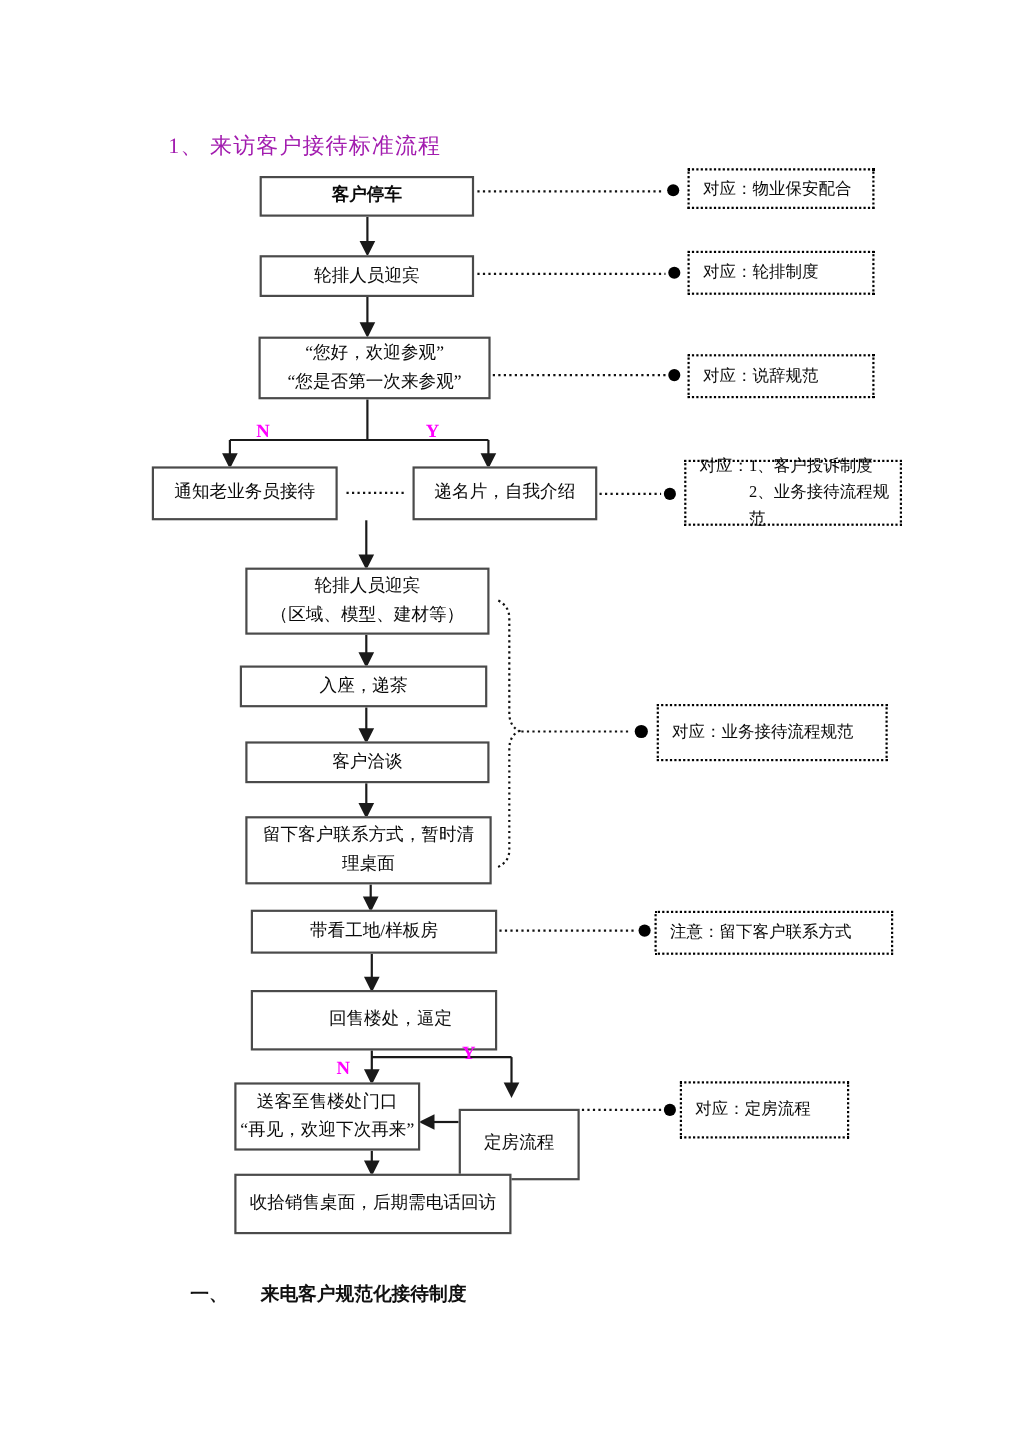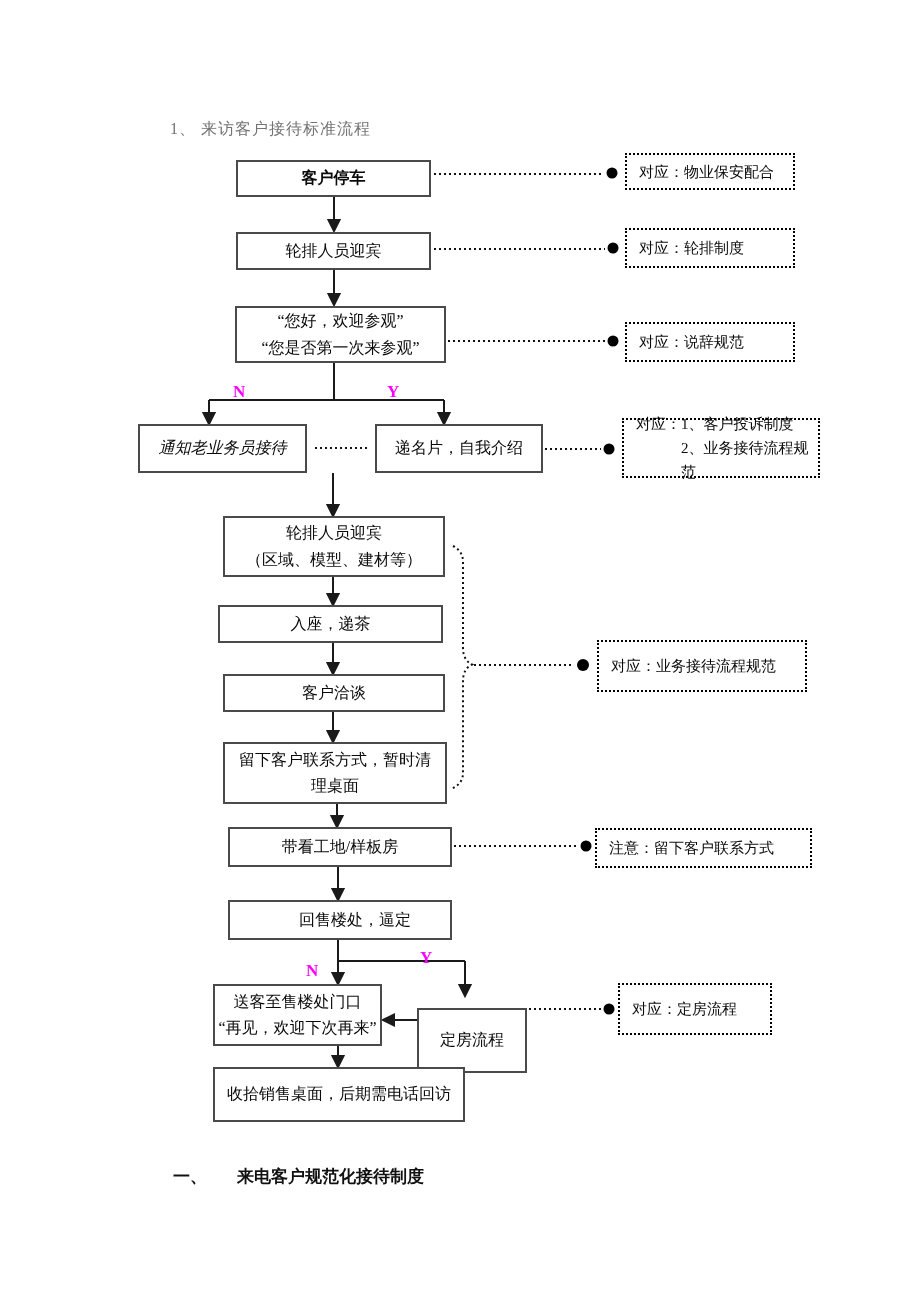--- a/index.html
+++ b/index.html
@@ -3,21 +3,21 @@
 <meta charset="utf-8">
 <style>
   html,body { margin:0; padding:0; background:#ffffff; }
   .page {
     position:relative; width:920px; height:1302px; background:#ffffff;
     font-family:"Liberation Serif","DejaVu Serif",serif; color:#000;
     overflow:hidden;
   }
   .connectors { position:absolute; left:0; top:0; width:920px; height:1302px; pointer-events:none; }
   .title {
-    position:absolute; left:170px; top:119px; font-size:16px; color:#737373;
+    position:absolute; left:153px; top:119px; font-size:20px; color:#a21caf;
     letter-spacing:1px; white-space:pre;
   }
   .fbox {
     position:absolute; box-sizing:border-box; border:2px solid #4a4a4a;
     display:flex; align-items:center; justify-content:center; text-align:center;
     font-size:16px; line-height:1.65; white-space:pre-line; color:#0a0a0a;
     background:#ffffff;
   }
   .abox {
     position:absolute; box-sizing:border-box; border:2px dotted #000;
@@ -124,30 +124,30 @@
       <circle cx="609" cy="1009" r="5.5"></circle>
     </g>
   </svg>
 
   <div class="title">1、 来访客户接待标准流程</div>
 
   <div class="fbox" style="left:236px;top:160px;width:195px;height:37px;font-weight:bold;">客户停车</div>
   <div class="fbox" style="left:236px;top:232px;width:195px;height:38px;">轮排人员迎宾</div>
   <div class="fbox" style="left:235px;top:306px;width:211px;height:57px;">“您好，欢迎参观”
 “您是否第一次来参观”</div>
-  <div class="fbox" style="left:138px;top:424px;width:169px;height:49px;font-style:italic;">通知老业务员接待</div>
+  <div class="fbox" style="left:138px;top:424px;width:169px;height:49px;">通知老业务员接待</div>
   <div class="fbox" style="left:375px;top:424px;width:168px;height:49px;">递名片，自我介绍</div>
   <div class="fbox" style="left:223px;top:516px;width:222px;height:61px;">轮排人员迎宾
 （区域、模型、建材等）</div>
   <div class="fbox" style="left:218px;top:605px;width:225px;height:38px;">入座，递茶</div>
   <div class="fbox" style="left:223px;top:674px;width:222px;height:38px;">客户洽谈</div>
   <div class="fbox" style="left:223px;top:742px;width:224px;height:62px;">留下客户联系方式，暂时清
 理桌面</div>
   <div class="fbox" style="left:228px;top:827px;width:224px;height:40px;">带看工地/样板房</div>
-  <div class="fbox" style="left:228px;top:900px;width:224px;height:40px;padding-left:30px;">回售楼处，逼定</div>
+  <div class="fbox" style="left:228px;top:900px;width:224px;height:55px;padding-left:30px;">回售楼处，逼定</div>
   <div class="fbox" style="left:213px;top:984px;width:169px;height:62px;">送客至售楼处门口
 “再见，欢迎下次再来”</div>
   <div class="fbox" style="left:417px;top:1008px;width:110px;height:65px;">定房流程</div>
   <div class="fbox" style="left:213px;top:1067px;width:252px;height:55px;">收拾销售桌面，后期需电话回访</div>
 
   <span class="branch" style="left:233px;top:383px;">N</span>
   <span class="branch" style="left:387px;top:383px;">Y</span>
   <span class="branch" style="left:306px;top:962px;">N</span>
   <span class="branch" style="left:420px;top:949px;">Y</span>
 

